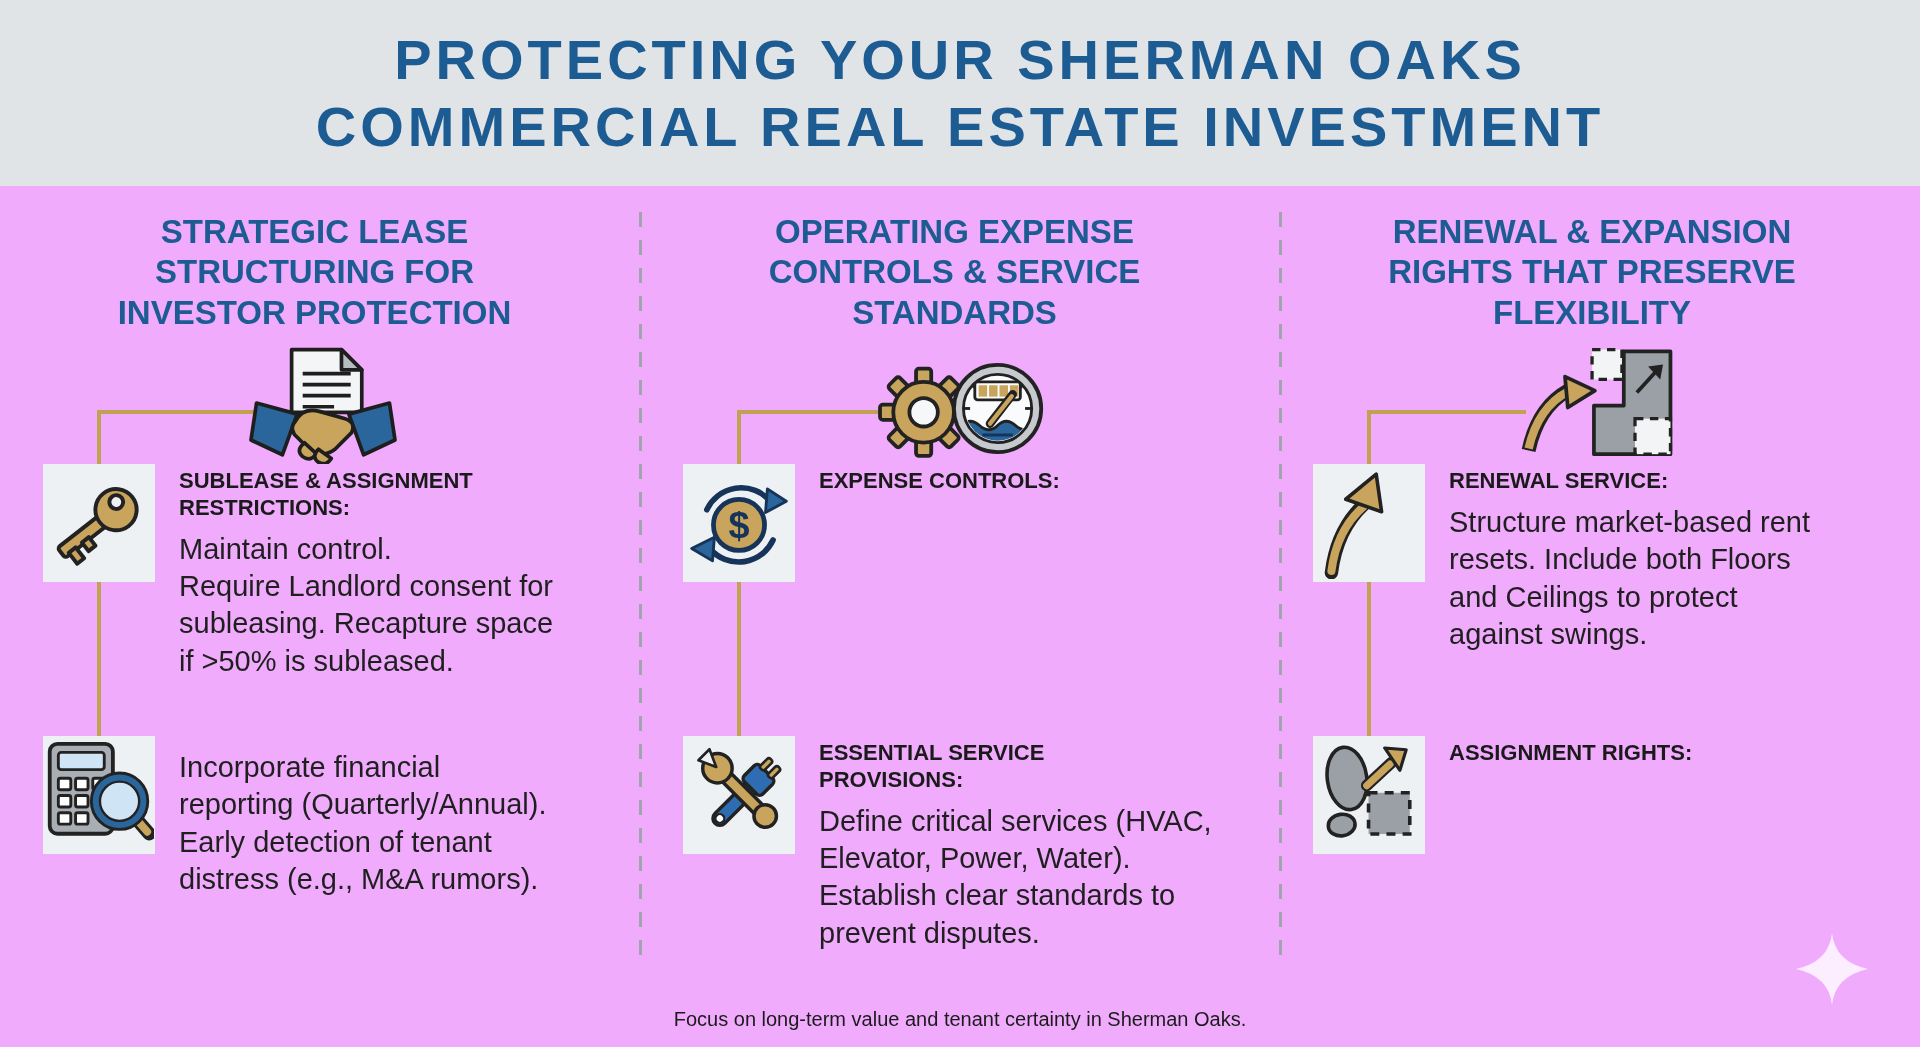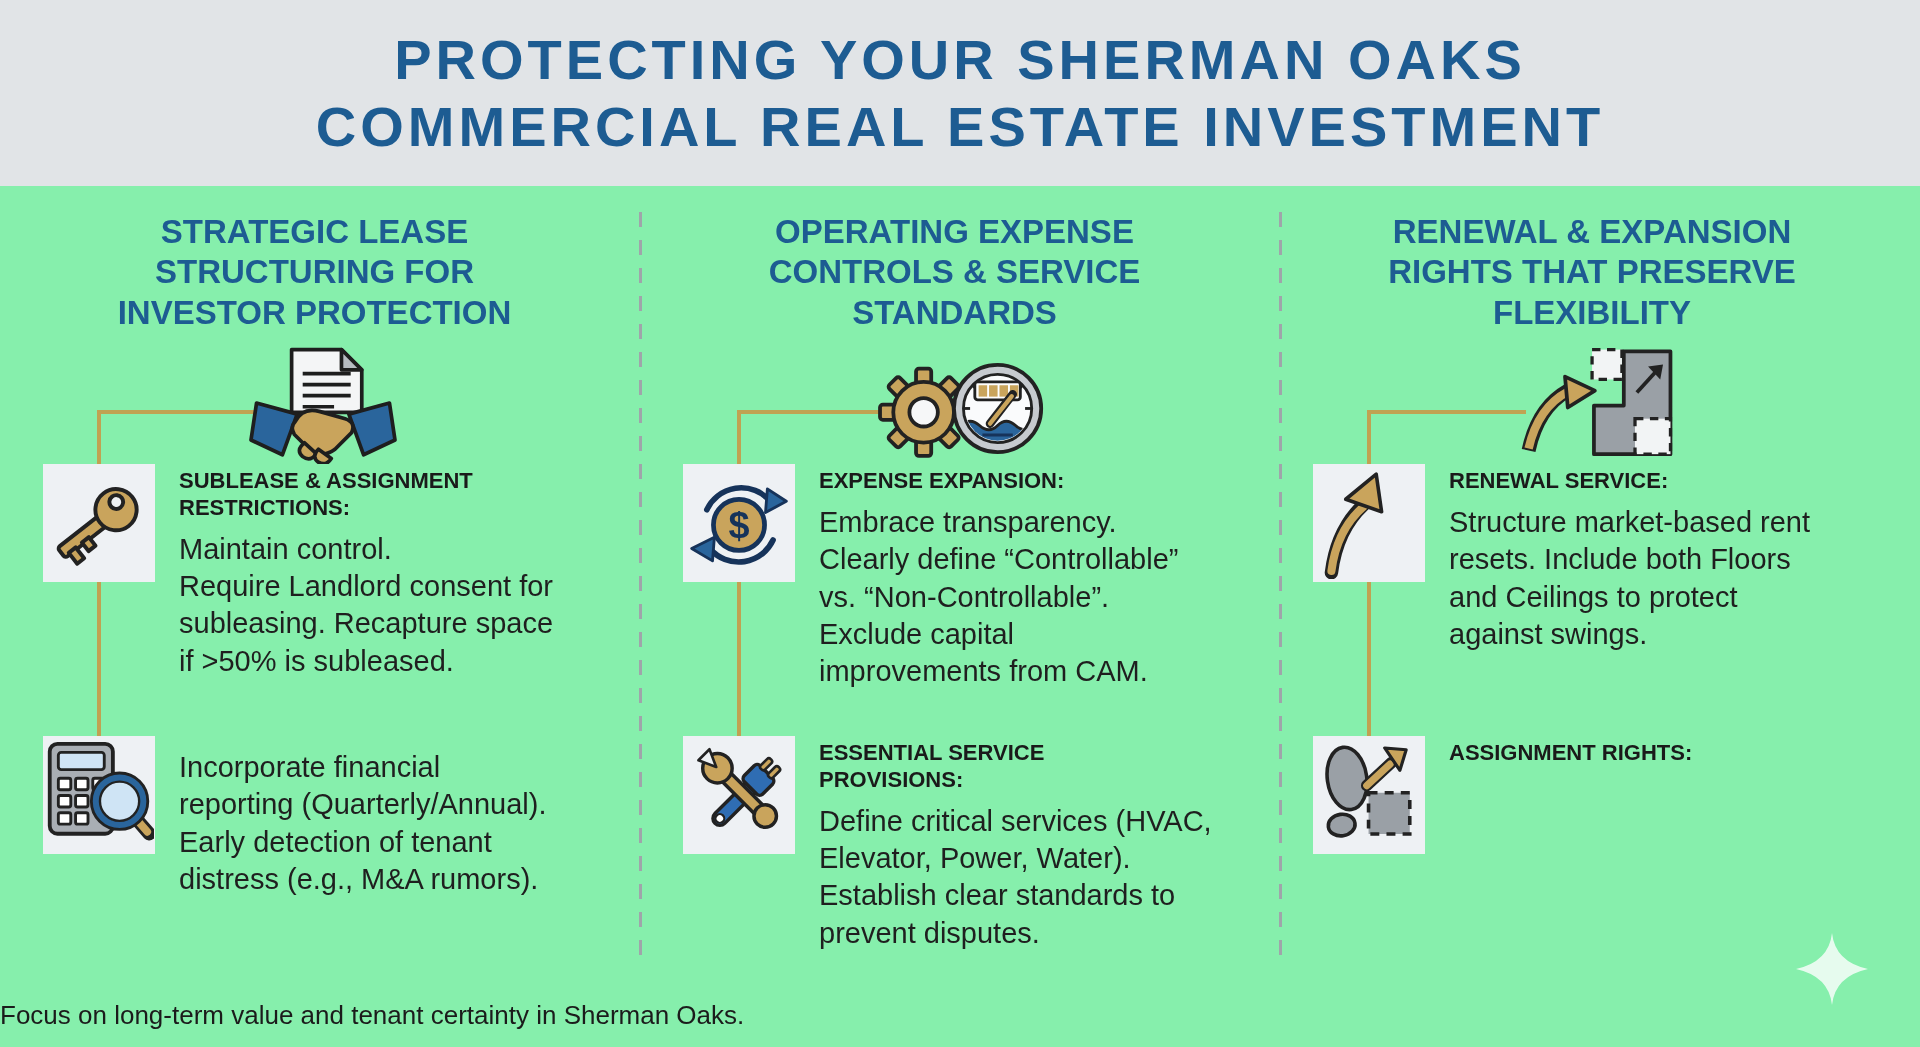--- a/index.html
+++ b/index.html
@@ -1,16 +1,16 @@
 <!DOCTYPE html>
 <html><head>
 <meta charset="utf-8">
 <style>
   html,body{margin:0;padding:0;background:#d8dbde;}
-  .canvas{position:relative;width:1920px;height:1047px;background:#86efac;overflow:hidden;
+  .canvas{position:relative;width:1920px;height:1047px;background:#f0abfc;overflow:hidden;
           font-family:"Liberation Sans",sans-serif;color:#1f1f1f;}
   .header-band{position:absolute;left:0;top:0;width:1920px;height:186px;background:#e1e4e7;
                display:flex;align-items:center;justify-content:center;}
   .main-title{font-size:56px;font-weight:bold;color:#1d5c92;text-align:center;line-height:1.2;
               letter-spacing:4px;white-space:pre-line;}
   .divider{position:absolute;top:212px;height:752px;width:3px;
            background:repeating-linear-gradient(to bottom,#9fa5aa 0,#9fa5aa 15px,transparent 15px,transparent 28px);}
   .divider.d1{left:639px;} .divider.d2{left:1279px;}
   .col{position:absolute;top:186px;height:861px;}
   .col1{left:25px;width:595px;} .col2{left:665px;width:595px;} .col3{left:1295px;width:610px;}
@@ -18,21 +18,21 @@
               color:#1d5c92;line-height:1.22;white-space:pre-line;}
   .col-icon{position:absolute;top:158px;left:0;right:0;display:flex;justify-content:center;}
   .bracket{position:absolute;left:72px;top:224px;width:155px;height:322px;
            border-left:4px solid #c0a252;border-top:4px solid #c0a252;}
   .block{position:absolute;left:18px;right:2px;display:flex;gap:24px;align-items:flex-start;}
   .block.b1{top:278px;} .block.b2{top:550px;}
   .icon-box{flex:0 0 112px;height:118px;display:flex;align-items:center;justify-content:center;background:#eef1f4;}
   .btext{flex:1;padding-top:4px;}
   .bhead{font-size:22px;font-weight:bold;line-height:1.22;white-space:pre-line;color:#1a1a1a;}
   .bbody{font-size:29px;line-height:1.29;white-space:pre-line;margin-top:9px;color:#1f1f1f;}
-  .footer{position:absolute;left:0;right:0;bottom:16px;font-size:26px;color:#1b1b1b;margin-top:16px;}
+  .footer{position:absolute;left:0;right:0;bottom:16px;text-align:center;font-size:20px;color:#1b1b1b;margin-top:16px;}
   .sparkle{position:absolute;right:52px;bottom:42px;width:72px;height:72px;opacity:.8;}
 </style>
 </head>
 <body>
 
 <div class="canvas">
 
   <div class="header-band">
     <div class="main-title">PROTECTING YOUR SHERMAN OAKS
 COMMERCIAL REAL ESTATE INVESTMENT</div>
@@ -167,26 +167,21 @@
         <svg width="106" height="106" viewBox="0 0 112 112">
           <path d="M22 42 A 40 40 0 0 1 88 32" fill="none" stroke="#16335a" stroke-width="6" stroke-linecap="round"></path>
           <polygon points="86,20 106,33 84,45" fill="#2a659c" stroke="#16335a" stroke-width="3" stroke-linejoin="round"></polygon>
           <path d="M92 74 A 40 40 0 0 1 26 84" fill="none" stroke="#16335a" stroke-width="6" stroke-linecap="round"></path>
           <polygon points="28,96 6,83 30,71" fill="#2a659c" stroke="#16335a" stroke-width="3" stroke-linejoin="round"></polygon>
           <circle cx="56" cy="58" r="27" fill="#c9a45c" stroke="#16335a" stroke-width="5"></circle>
           <text x="56" y="72" text-anchor="middle" font-family="Liberation Sans, sans-serif" font-size="40" font-weight="bold" fill="#16335a">$</text>
         </svg>
       </div>
       <div class="btext">
-        <div class="bhead">EXPENSE EXPANSION:</div>
-        <div class="bbody">Embrace transparency.
-Clearly define “Controllable”
-vs. “Non-Controllable”.
-Exclude capital
-improvements from CAM.</div>
+        <div class="bhead">EXPENSE CONTROLS:</div>
       </div>
     </div>
 
     <div class="block b2">
       <div class="icon-box">
         <svg width="110" height="110" viewBox="-12 0 127 115">
           <g transform="rotate(-45 57 57)">
             <rect x="10" y="49" width="64" height="16" rx="8" fill="#2f6db3" stroke="#222" stroke-width="4"></rect>
             <circle cx="18" cy="57" r="5" fill="#ffffff" stroke="#222" stroke-width="2.5"></circle>
             <rect x="68" y="42" width="26" height="30" rx="5" fill="#2f6db3" stroke="#222" stroke-width="4"></rect>

